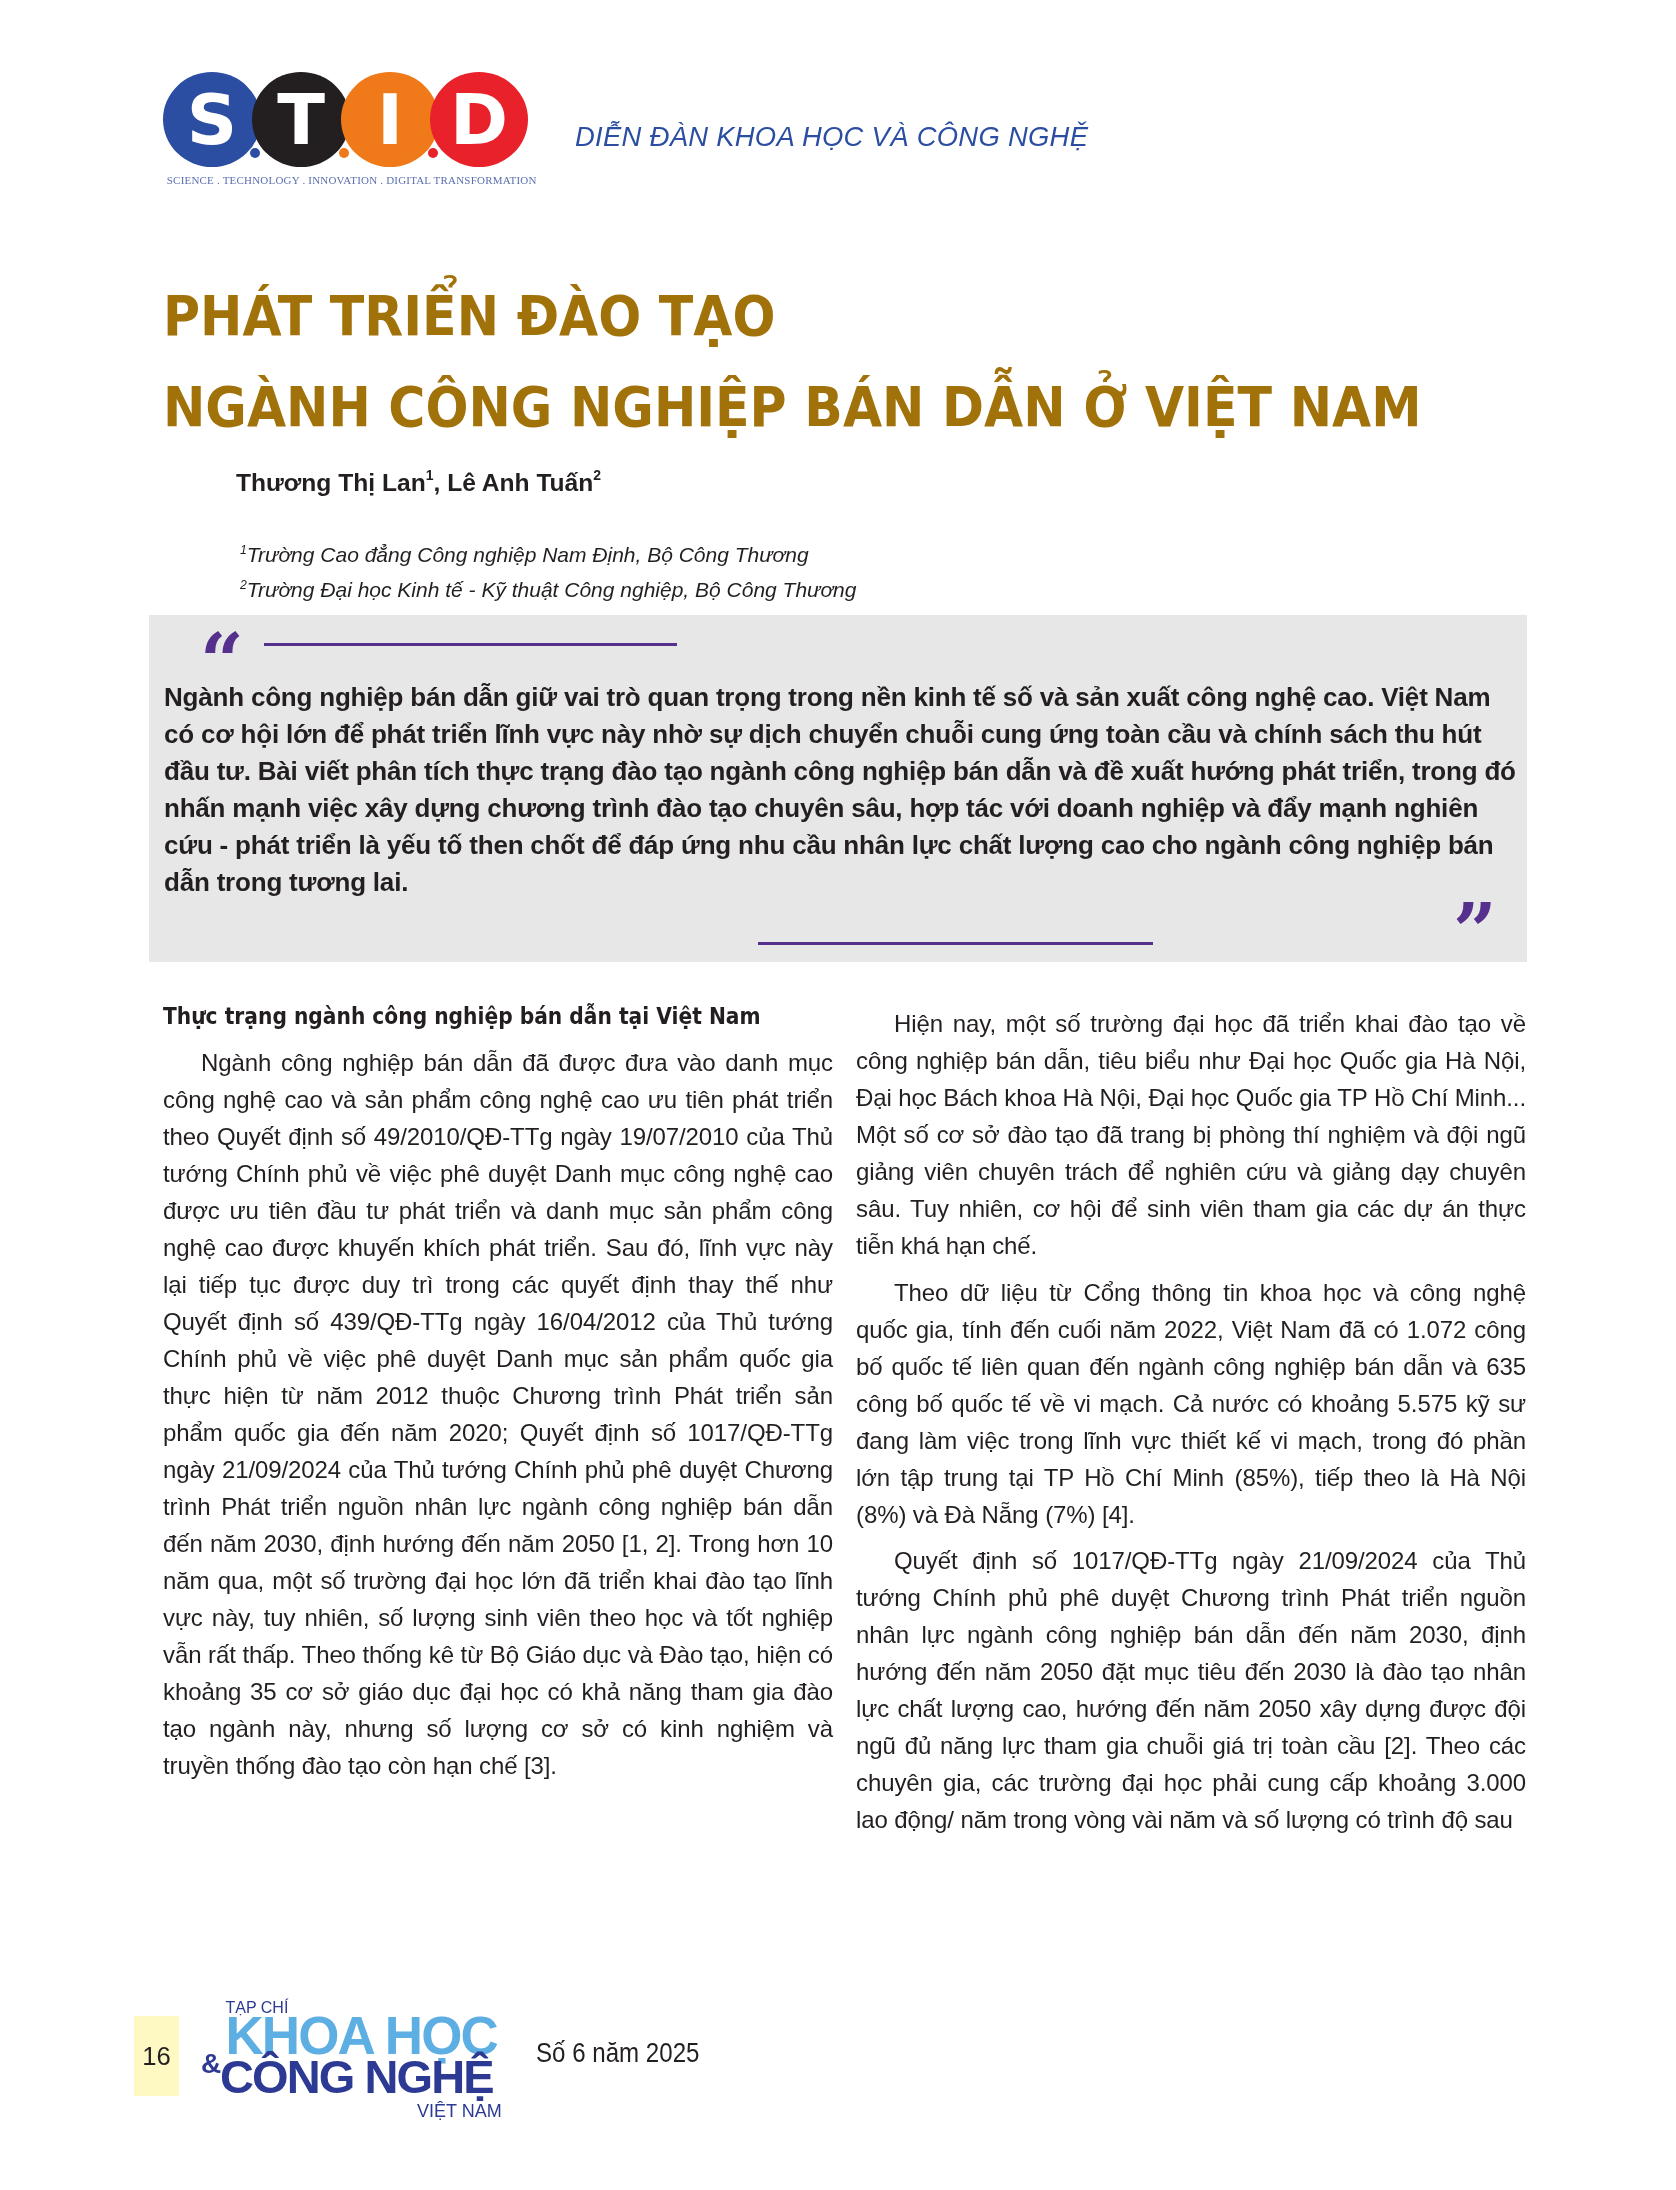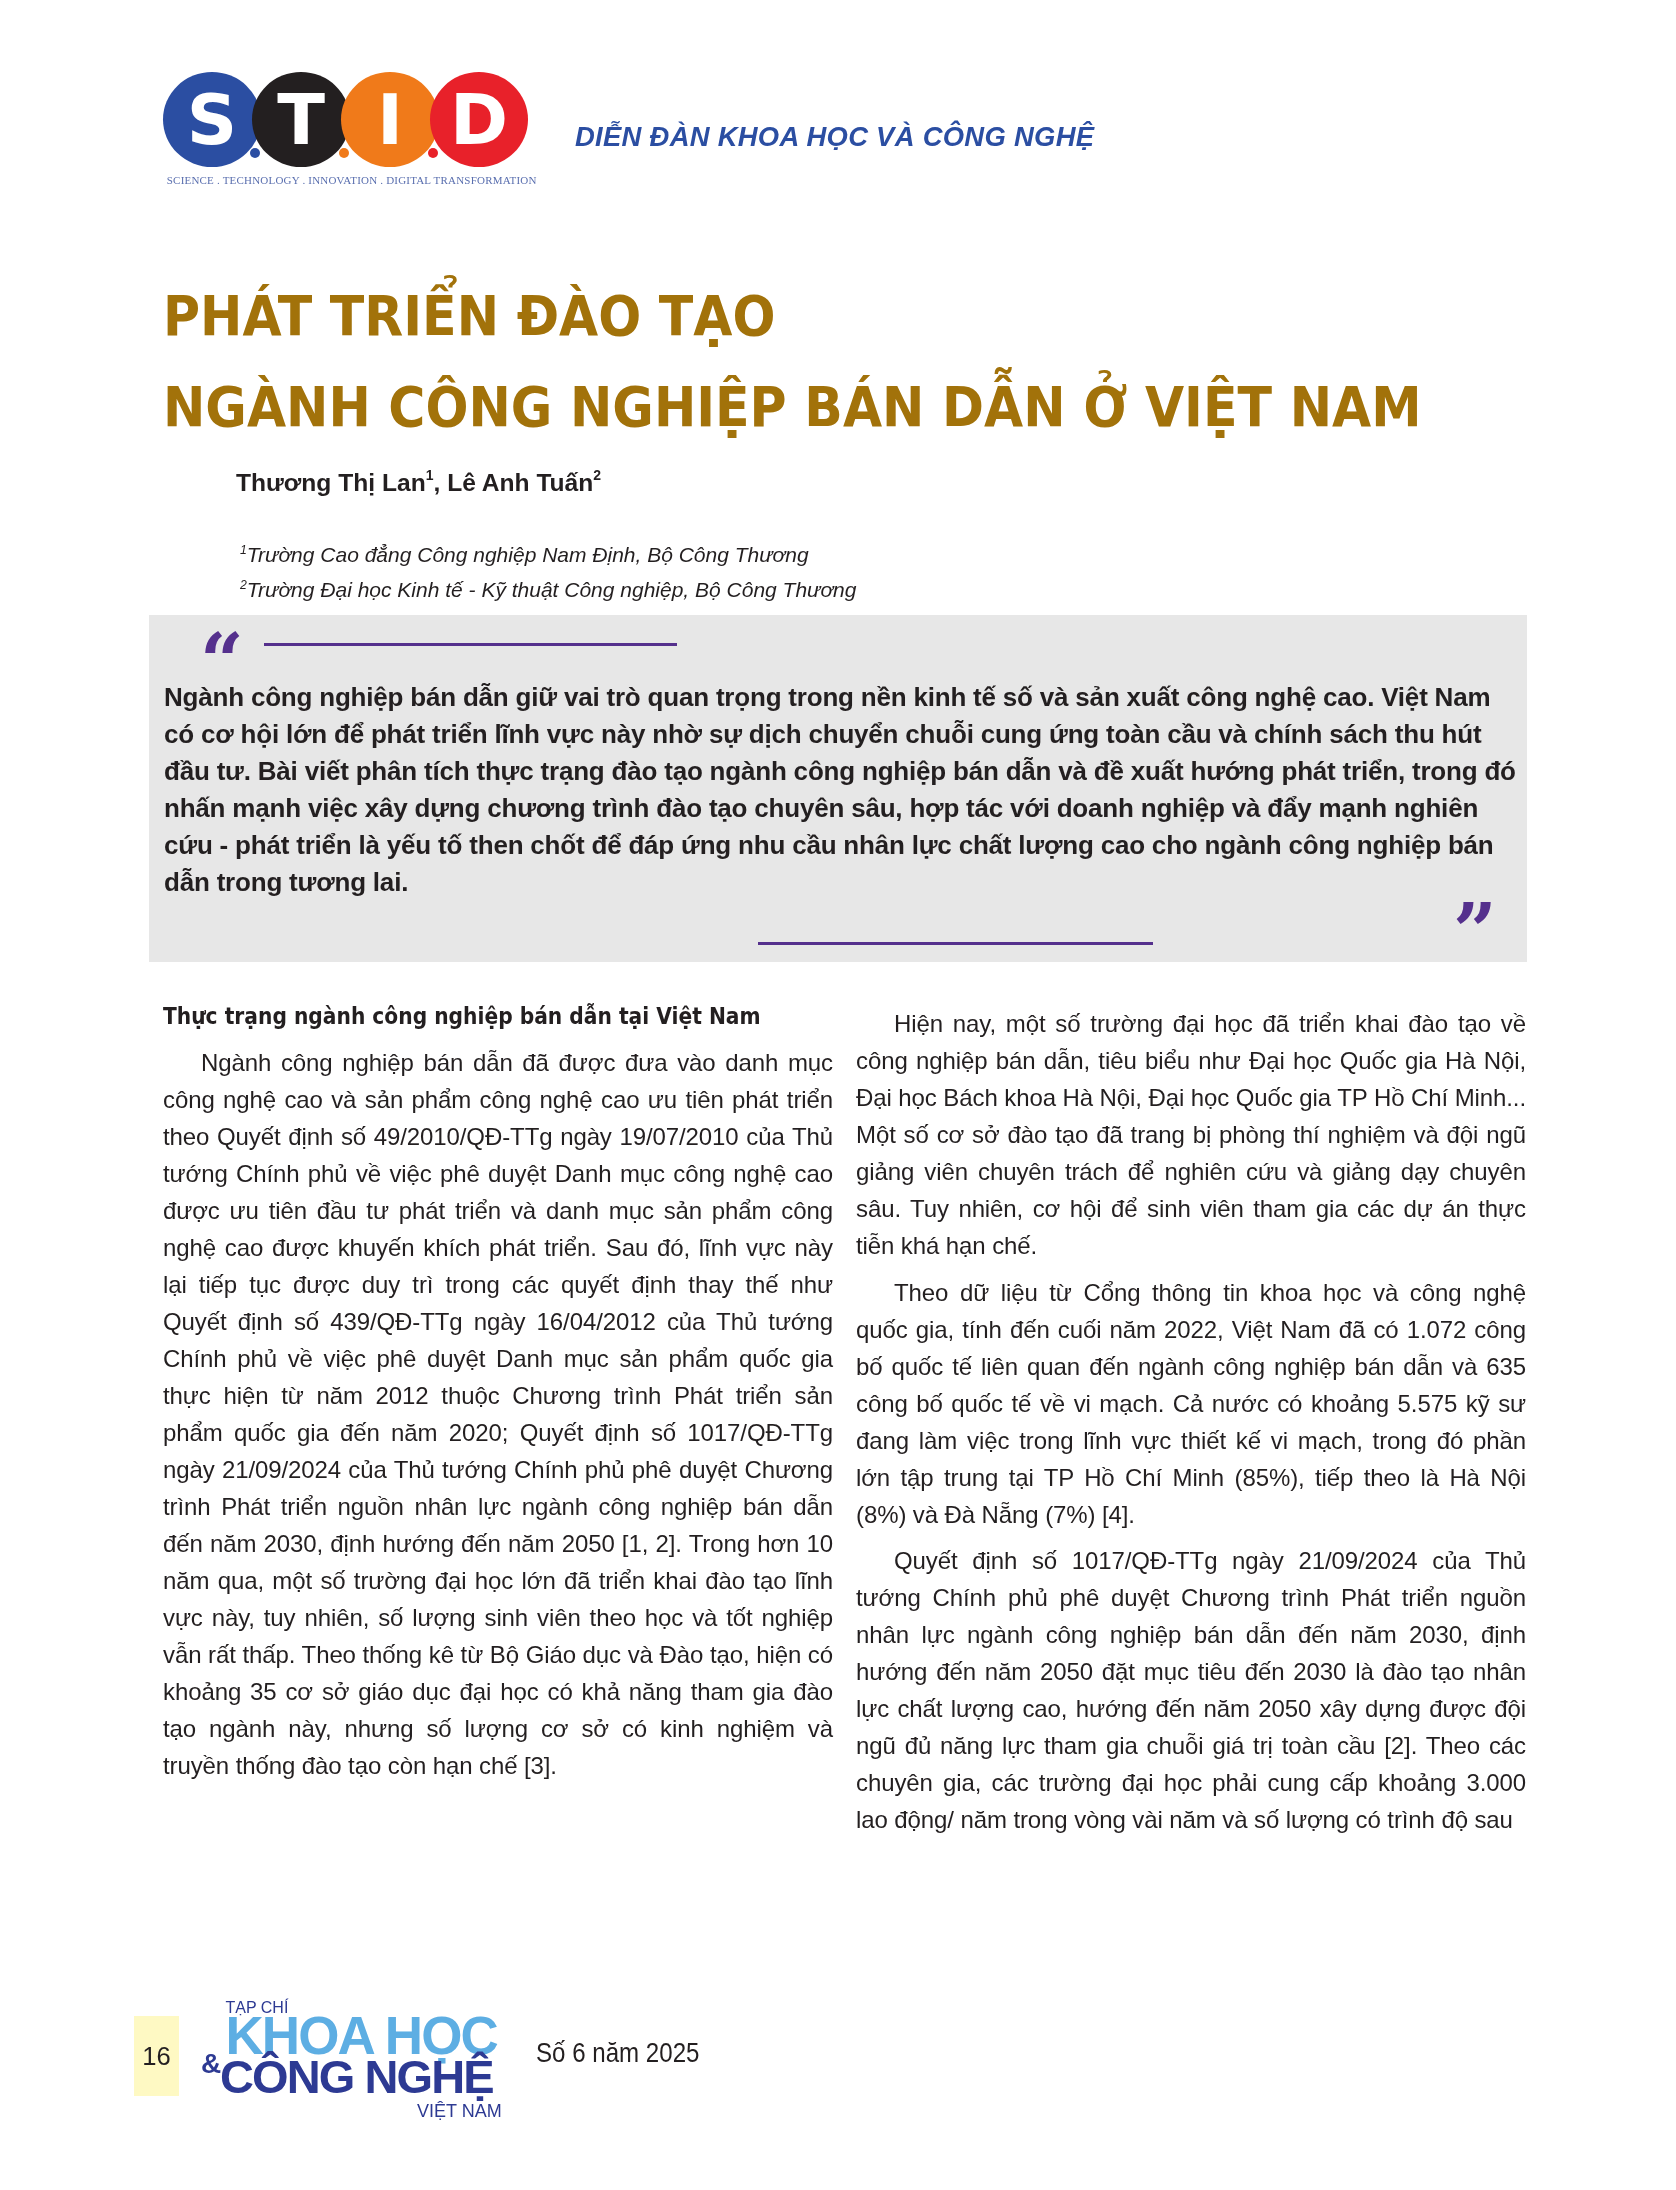--- a/index.html
+++ b/index.html
@@ -16,21 +16,21 @@
   .c-t { left: 89px; background: #231f20; }
   .c-i { left: 178px; background: #f07a1a; }
   .c-d { left: 267px; background: #e8212a; }
   .dot { position: absolute; top: 76px; width: 10.4px; height: 10.4px; border-radius: 50%; }
   .dot1 { left: 87px; background: #2b4ea2; }
   .dot2 { left: 176px; background: #f07a1a; }
   .dot3 { left: 265px; background: #e8212a; }
   .stid-tag { position: absolute; left: 3.8px; top: 102px; font-family: "Liberation Serif", serif;
               font-size: 11px; color: #5a6faf; letter-spacing: 0.2px; white-space: nowrap; }
 
-  .section-label { position: absolute; left: 575px; top: 121px; font-size: 27.4px; font-weight: bold;
+  .section-label { position: absolute; left: 575px; top: 121px; font-size: 27.4px; font-weight: normal;
                    font-style: italic; color: #2b4ea2; letter-spacing: 0.3px; }
 
   
   .title { position: absolute; left: 163px; top: 271px; color: #a2720a;
            font-family: "DejaVu Sans", sans-serif; font-weight: bold; font-size: 55px;
            line-height: 91px; letter-spacing: 0px; transform: scaleX(0.92); transform-origin: left top; white-space: nowrap; }
 
   .authors { position: absolute; left: 236px; top: 469px; font-size: 24.6px; font-weight: bold; color: #231f20; }
   .authors sup { font-size: 14px; vertical-align: top; position: relative; top: -1.9px; }
   .affil { position: absolute; left: 240px; font-size: 21px; font-style: italic; color: #231f20; margin-top: 20px; }

